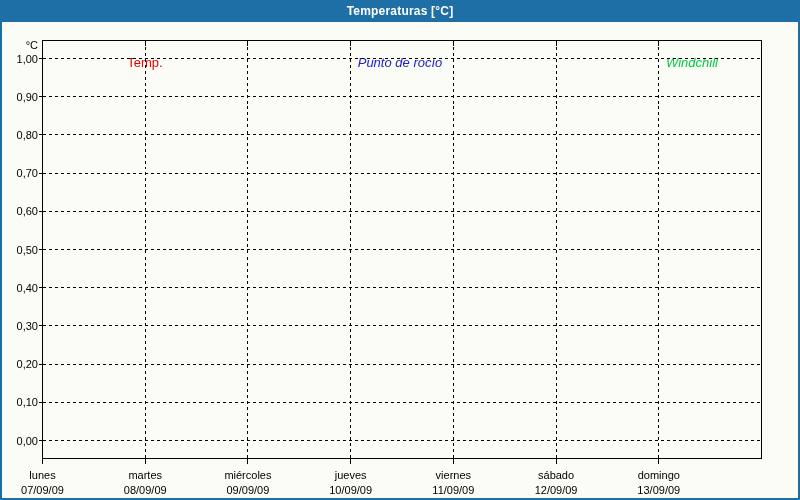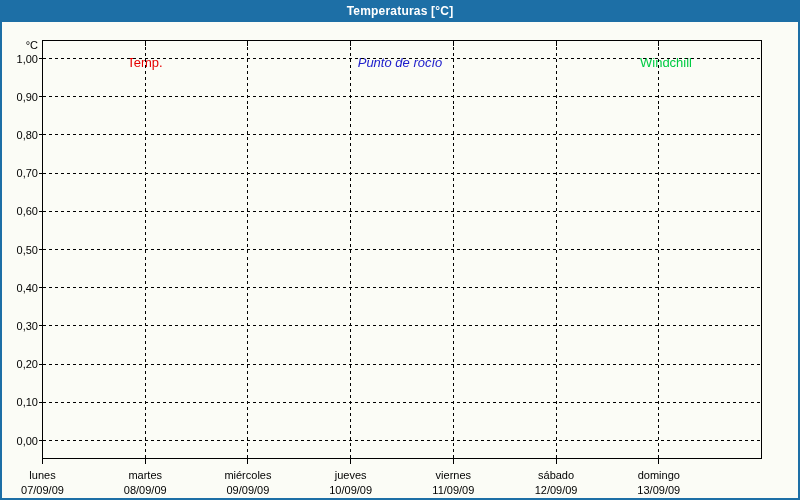--- a/index.html
+++ b/index.html
@@ -27,21 +27,21 @@
   .legend-item{
     position:absolute;
     top:24px;
     transform:translateX(-50%);
     font-size:13px;
     white-space:nowrap;
     margin-top:31px;
   }
   .li-temp{left:145px;}
   .li-dew{left:400px;font-style:italic;}
-  .li-wind{left:666px;}
+  .li-wind{left:692px;font-style:italic;}
   svg#plot{position:absolute;top:0;left:0;}
   svg text{font-family:"Liberation Sans", sans-serif;font-size:11px;fill:#000000;}
 </style>
 </head>
 <body>
 
 <div class="window">
   <div class="titlebar">
     <span>Temperaturas [°C]</span>
   </div>

